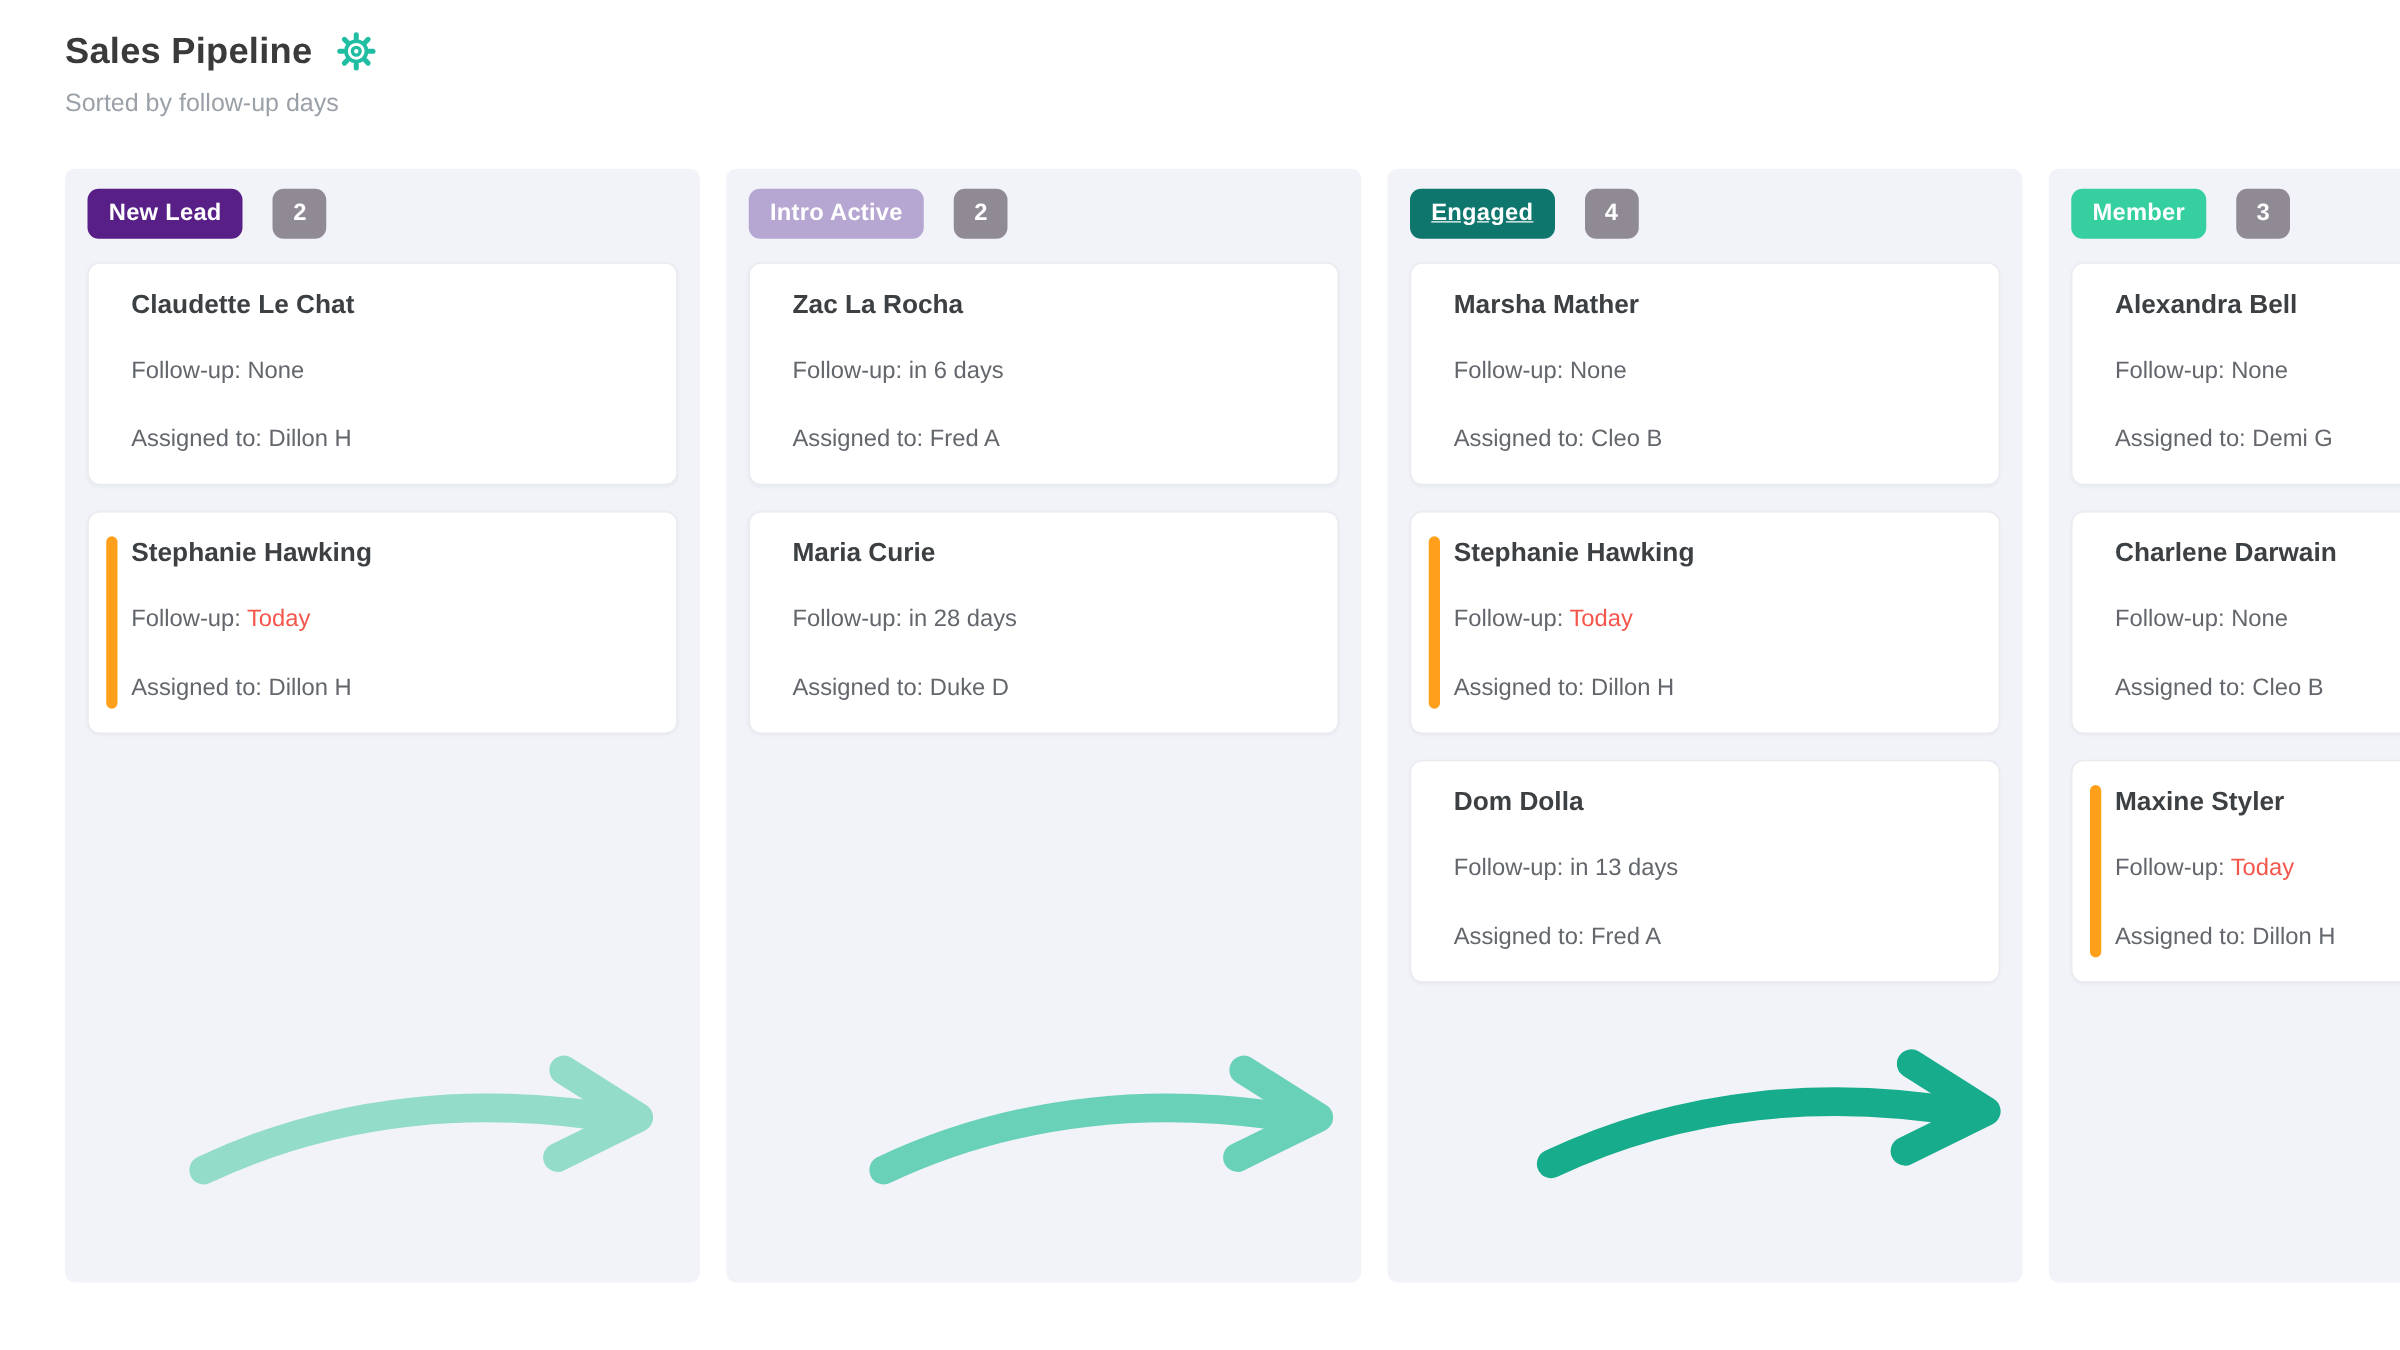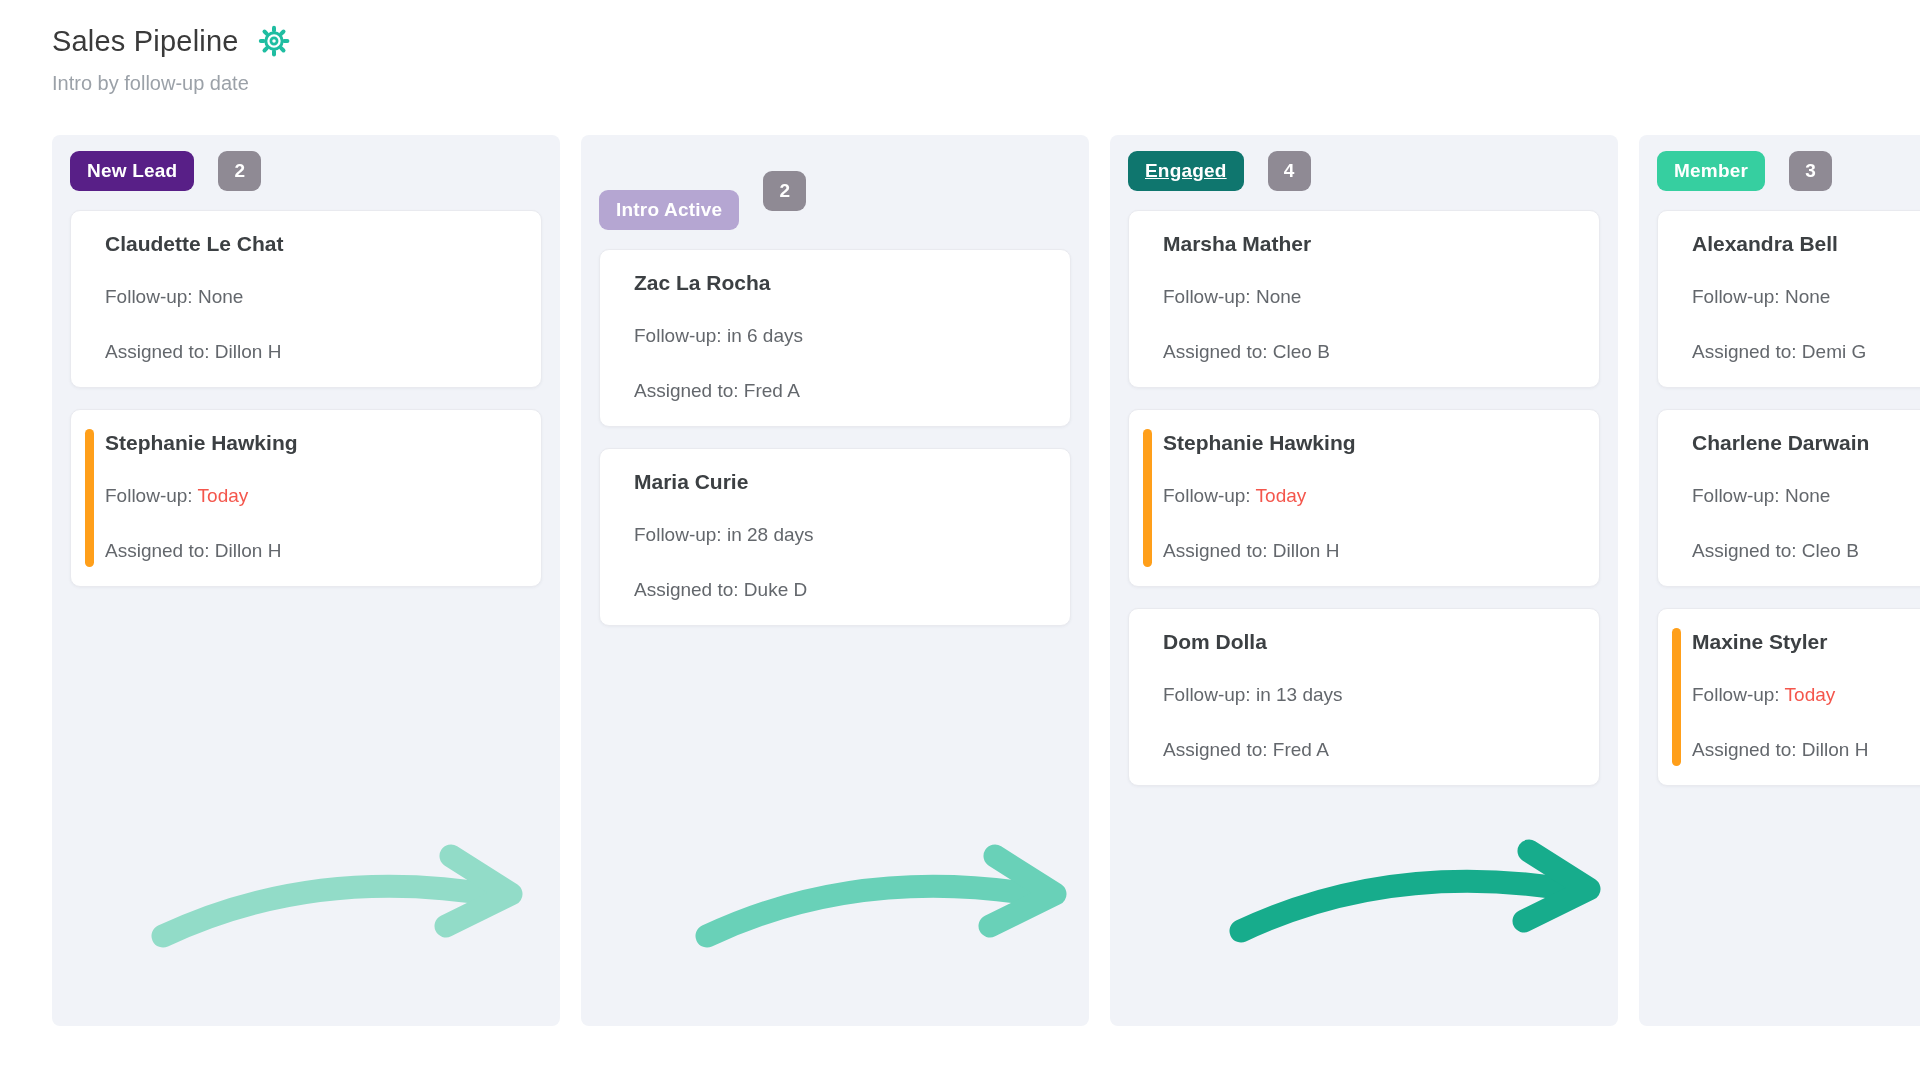--- a/index.html
+++ b/index.html
@@ -11,21 +11,21 @@
     --name-color:#3c4043;
     --line-color:#63676c;
     --title-color:#3a3a3a;
     --subtitle-color:#9ba1a8;
   }
   *{box-sizing:border-box;margin:0;padding:0;}
   html,body{width:1920px;height:1080px;overflow:hidden;background:#ffffff;
     font-family:"Liberation Sans","DejaVu Sans",sans-serif;}
   .header{padding:24px 0 0 52px;}
   .title-row{display:flex;align-items:center;gap:18px;}
-  .page-title{font-size:29px;font-weight:normal;color:var(--title-color);letter-spacing:.2px;}
+  .page-title{font-size:29px;font-weight:bold;color:var(--title-color);letter-spacing:.2px;}
   .gear{display:inline-flex;cursor:pointer;}
   .subtitle{margin-top:14px;font-size:20px;color:var(--subtitle-color);}
   .board-wrap{position:relative;margin:40px 45px 0 52px;}
   .board{display:flex;gap:21px;height:891px;}
   .column{width:508px;height:891px;background:var(--col-bg);border-radius:8px;
     padding:16px 18px;flex-shrink:0;}
   .col-head{display:flex;align-items:center;gap:24px;margin-bottom:19px;}
   .stage-badge{display:inline-flex;align-items:center;height:40px;padding:0 17px;
     border-radius:9px;color:#fff;font-size:19px;font-weight:bold;letter-spacing:.2px;}
   .count-badge{display:inline-flex;align-items:center;justify-content:center;
@@ -63,21 +63,21 @@
             <line x1="17" y1="6.6" x2="17" y2="3.8"></line>
             <line x1="24.2" y1="24.2" x2="26.5" y2="26.5"></line>
             <line x1="9.8" y1="9.8" x2="7.5" y2="7.5"></line>
             <line x1="24.2" y1="9.8" x2="26.5" y2="7.5"></line>
             <line x1="9.8" y1="24.2" x2="7.5" y2="26.5"></line>
           </g>
         </g>
       </svg>
     </span>
   </div>
-  <div class="subtitle">Intro by follow-up date</div>
+  <div class="subtitle">Sorted by follow-up days</div>
 </div>
 
 <div class="board-wrap">
   <div class="board" id="board">
   <div class="column">
     <div class="col-head">
       <span class="stage-badge" style="background: rgb(88, 31, 135);">New Lead</span>
       <span class="count-badge">2</span>
     </div>
     <div class="card-list">
@@ -92,21 +92,21 @@
     <span class="flag"></span>
     <div class="card-name">Stephanie Hawking</div>
     <div class="card-line"><span>Follow-up:</span> <span class="urgent">Today</span></div>
     <div class="card-line"><span>Assigned to:</span> <span>Dillon H</span></div>
   </div>
 </div>
   </div>
 
   <div class="column">
     <div class="col-head">
-      <span class="stage-badge" style="background: rgb(181, 166, 210); margin-top: 39px;">Intro Active</span>
+      <span class="stage-badge" style="background: rgb(181, 166, 210);">Intro Active</span>
       <span class="count-badge">2</span>
     </div>
     <div class="card-list">
   <div class="card">
 
     <div class="card-name">Zac La Rocha</div>
     <div class="card-line"><span>Follow-up:</span> <span>in 6 days</span></div>
     <div class="card-line"><span>Assigned to:</span> <span>Fred A</span></div>
   </div>
 

